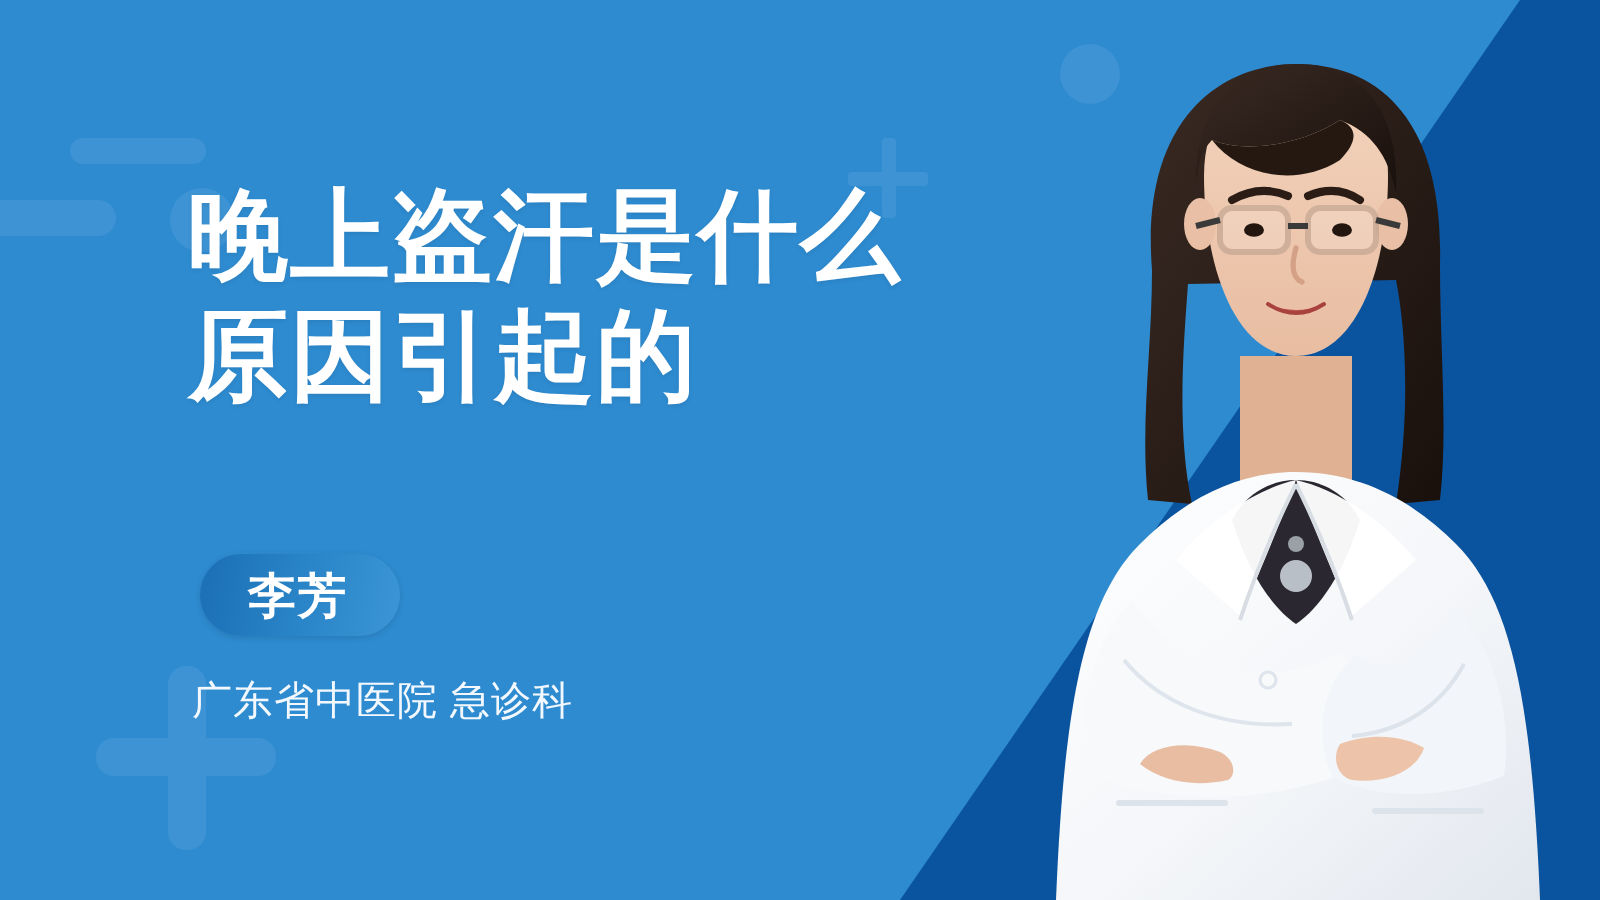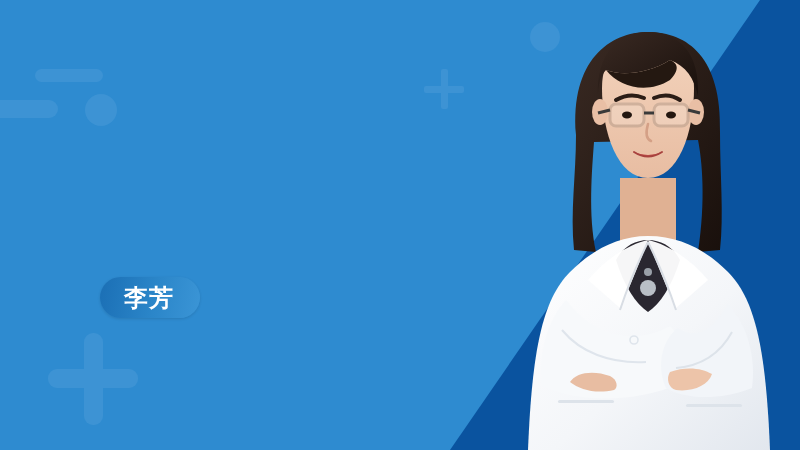--- a/index.html
+++ b/index.html
@@ -189,19 +189,22 @@
 
       <ellipse cx="157" cy="115" rx="5" ry="3.4" fill="#23160f"></ellipse>
       <ellipse cx="201" cy="115" rx="5" ry="3.4" fill="#23160f"></ellipse>
 
       <path d="M178 124 q-4 14 3 17" stroke="#d4a086" stroke-width="2.6" fill="none" stroke-linecap="round"></path>
       <path d="M164 152 q14 10 28 0 q-14 6 -28 0 Z" fill="#c4534e"></path>
       <path d="M164 152 q14 9 28 0" stroke="#a8423e" stroke-width="2" fill="none" stroke-linecap="round"></path>
     </svg>
   </div>
 
+  <div class="title">晚上盗汗是什么
+原因引起的</div>
 
   <div class="name-pill">
     <span class="doc-name">李芳</span>
   </div>
 
+  <div class="hospital">广东省中医院 急诊科</div>
 
 </div>
 
 </body></html>

